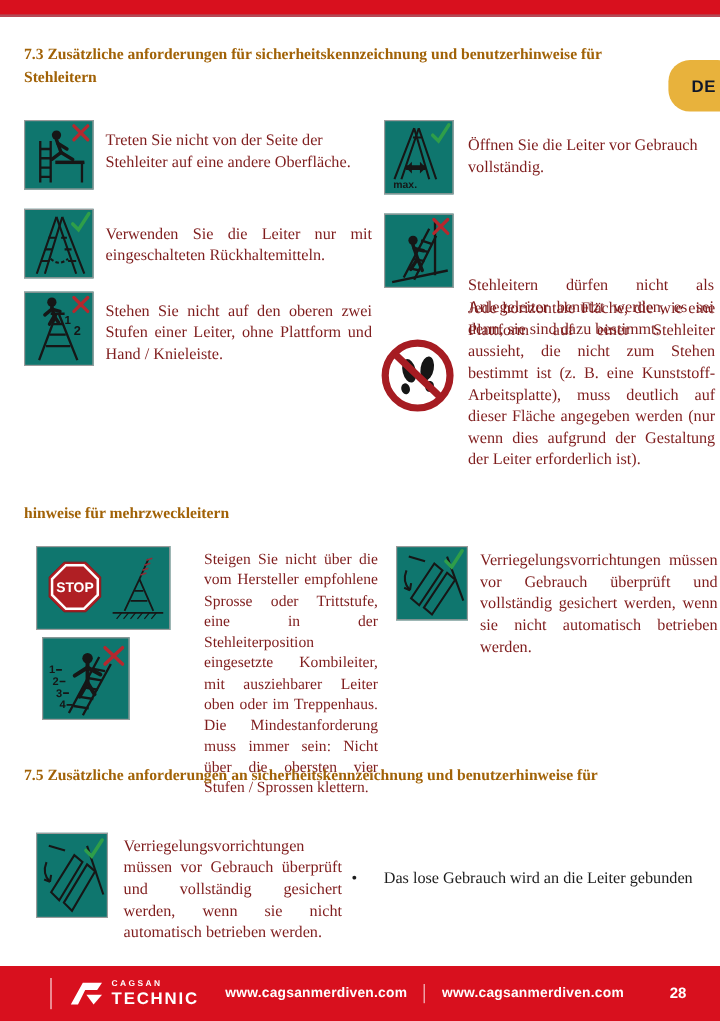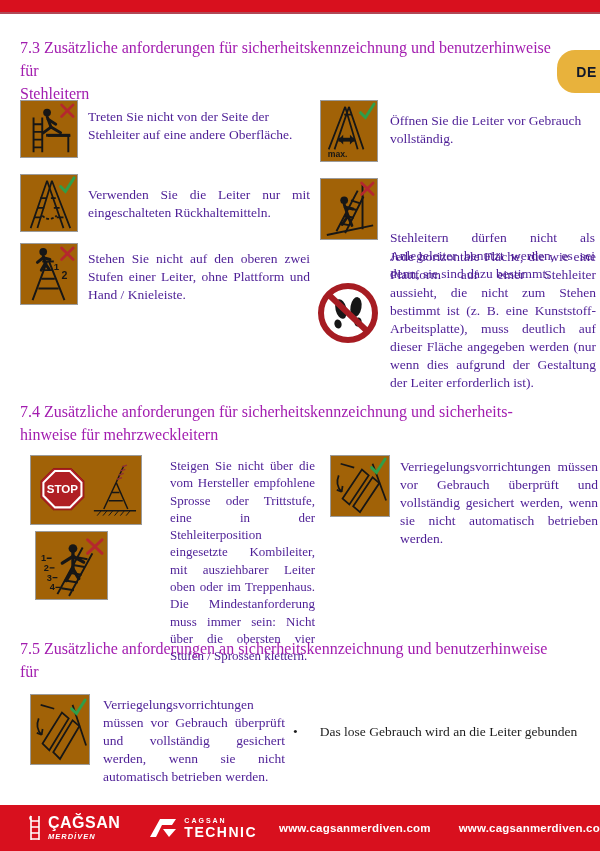--- a/index.html
+++ b/index.html
@@ -2,24 +2,24 @@
 <html><head>
 <meta charset="utf-8">
 <style>
   html,body{margin:0;padding:0;background:#e9e9e9;}
   #page{position:relative;width:600px;height:851px;margin:0 auto;background:#ffffff;overflow:hidden;
         font-family:"Liberation Serif",serif;color:#1c1c1c;}
   .topbar{position:absolute;left:0;top:0;width:600px;height:12px;background:#d8101e;border-bottom:2px solid #b04a57;}
   .detab{position:absolute;left:557px;top:50px;width:59px;height:43px;background:#e8b23c;color:#0f172a;
          display:flex;align-items:center;justify-content:center;font-family:"Liberation Sans",sans-serif;
          font-weight:bold;font-size:14px;letter-spacing:.5px;border-radius:18px;}
-  .h{position:absolute;font-weight:normal;font-size:16px;line-height:1.45;color:#a21caf;width:540px;}
-  .txt{position:absolute;font-size:13.5px;line-height:1.33;color:#4c1d95;}
+  .h{position:absolute;font-weight:bold;font-size:13px;line-height:1.45;color:#a16207;width:540px;}
+  .txt{position:absolute;font-size:13.5px;line-height:1.33;color:#7f1d1d;}
   .just{text-align:justify;text-align-last:left;}
-  .iconbox{position:absolute;background:#a16207;border:1px solid #9b9b9b;box-sizing:border-box;}
+  .iconbox{position:absolute;background:#0f766e;border:1px solid #9b9b9b;box-sizing:border-box;}
   .pict{position:absolute;left:0;top:0;width:100%;height:100%;}
   .bullet-row{position:absolute;display:flex;gap:22px;font-size:13.5px;}
   .footer{position:absolute;left:0;top:805px;width:600px;height:46px;background:#d8101e;
           display:flex;align-items:center;padding:0 28px;box-sizing:border-box;
           font-family:"Liberation Sans",sans-serif;color:#fff;}
   .brand1{display:flex;align-items:center;gap:6px;}
   .brand1 .nm{font-weight:bold;font-size:16px;letter-spacing:.5px;line-height:1;}
   .brand1 .sb{font-style:italic;font-weight:bold;font-size:7.5px;letter-spacing:1px;line-height:1;margin-top:2px;}
   .vdiv{width:1px;height:26px;background:rgba(255,255,255,.85);margin:0 14px;}
   .vdiv2{width:1px;height:16px;background:rgba(255,255,255,.75);margin:0 14px;}
@@ -153,21 +153,21 @@
         <ellipse cx="40" cy="26" rx="5.5" ry="10" transform="rotate(10 40 26)"></ellipse>
         <ellipse cx="42" cy="41" rx="3.6" ry="4.6" transform="rotate(10 42 41)"></ellipse>
       </g>
       <circle cx="32" cy="32" r="27" fill="none" stroke="#a61c22" stroke-width="6"></circle>
       <path d="M13 14 L51 50" stroke="#a61c22" stroke-width="6"></path>
     </svg>
   </div>
   <div class="txt just" style="left:390px;top:248px;width:206px;">Jede horizontale Fläche, die wie eine Plattform auf einer Stehleiter aussieht, die nicht zum Stehen bestimmt ist (z. B. eine Kunststoff-Arbeitsplatte), muss deutlich auf dieser Fläche angegeben werden (nur wenn dies aufgrund der Gestaltung der Leiter erforderlich ist).</div>
 
   <div class="h" style="left:20px;top:400px;">
-    <span>7.4 Zusätzliche anforderungen für sicherheitskennzeichnung und sicherheits-</span><br>
+    <br>
     <span>hinweise für mehrzweckleitern</span>
   </div>
 
   <div class="iconbox" style="left:30px;top:455px;width:112px;height:70px;">
     <svg class="pict" viewBox="0 0 133 70">
       <polygon points="27,9 49,9 64,24 64,44 49,59 27,59 12,44 12,24" fill="#b01f24" stroke="#8e161b" stroke-width="1"></polygon>
       <polygon points="29,12 47,12 61,26 61,42 47,56 29,56 15,42 15,26" fill="none" stroke="#ffffff" stroke-width="2.5"></polygon>
       <text x="38" y="39" font-size="14" font-weight="bold" fill="#ffffff" text-anchor="middle">STOP</text>
       <g stroke="#161616" stroke-width="1.8" fill="none">
         <path d="M88 58 L103 26 M103 26 L117 58"></path>
@@ -248,33 +248,20 @@
     </svg>
   </div>
   <div class="txt just" style="left:103px;top:696px;width:182px;">Verriegelungsvorrichtungen müssen vor Gebrauch überprüft und vollständig gesichert werden, wenn sie nicht automatisch betrieben werden.</div>
 
   <div class="bullet-row" style="left:293px;top:724px;width:300px;">
     <span>•</span>
     <span>Das lose Gebrauch wird an die Leiter gebunden</span>
   </div>
 
   <div class="footer">
-    <div class="brand1">
-      <svg width="14" height="28" viewBox="0 0 14 28">
-        <g stroke="#ffffff" stroke-width="1.6" fill="none">
-          <path d="M3 2 V26 M11 2 V26"></path>
-          <path d="M3 7 H11 M3 13 H11 M3 19 H11 M3 25 H11"></path>
-          <path d="M3 2 Q1 4 3 6"></path>
-        </g>
-      </svg>
-      <div>
-        <div class="nm">ÇAĞSAN</div>
-        <div class="sb">MERDİVEN</div>
-      </div>
-    </div>
     <div class="vdiv"></div>
     <div class="brand2">
       <svg width="30" height="22" viewBox="0 0 30 22">
         <polygon points="2,20 12,2 28,2 24,8 14,8 8,20" fill="#ffffff"></polygon>
         <polygon points="15,12 28,12 21,20" fill="#ffffff"></polygon>
       </svg>
       <div>
         <div class="tp">CAGSAN</div>
         <div class="bt">TECHNIC</div>
       </div>

